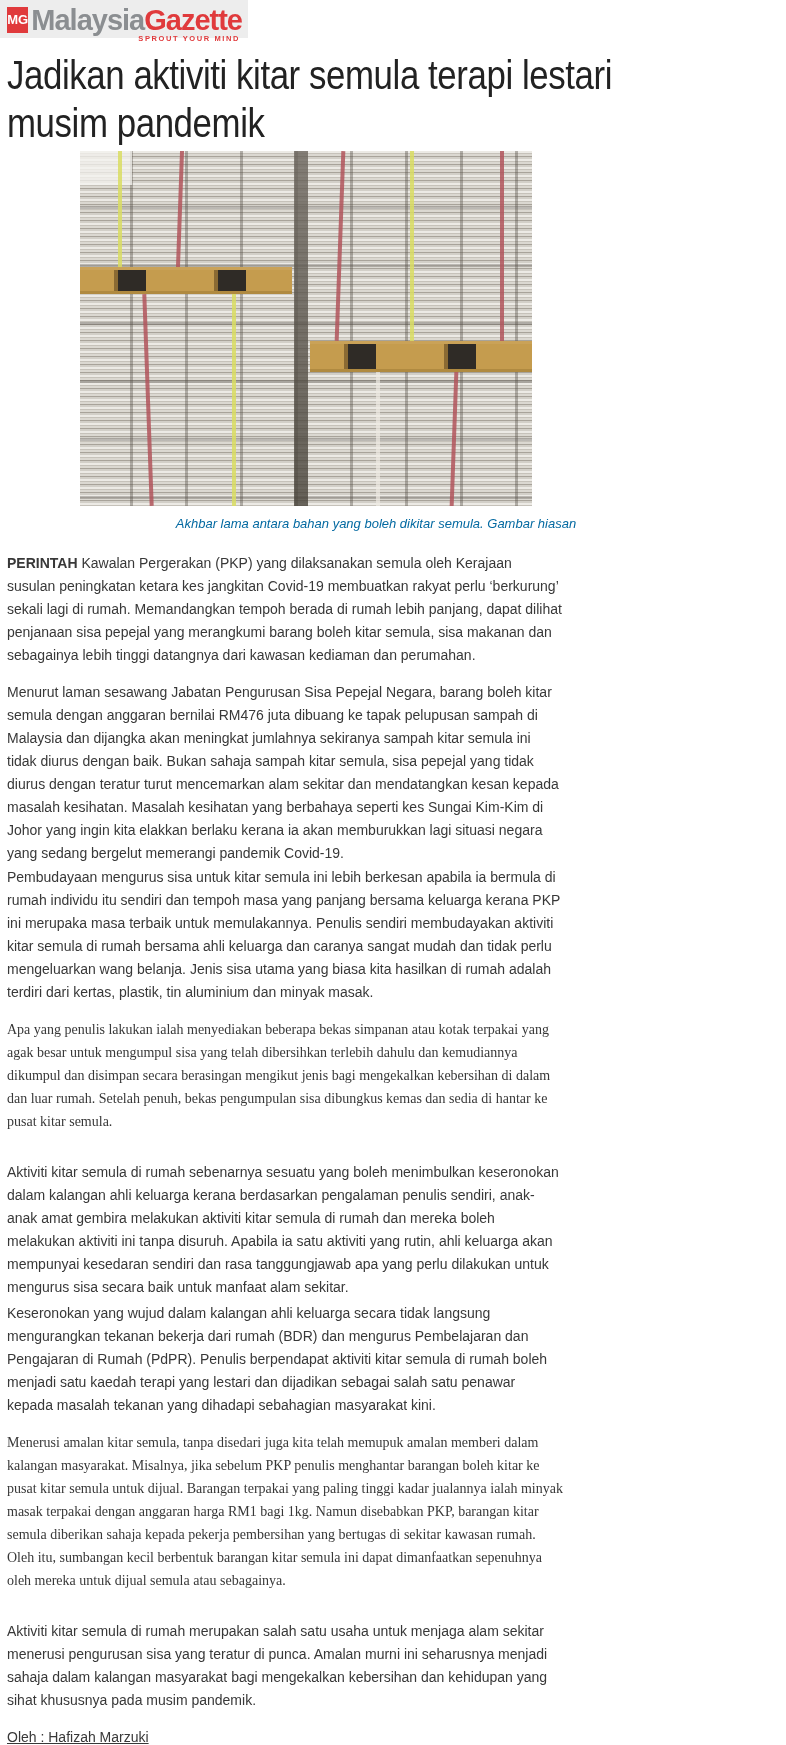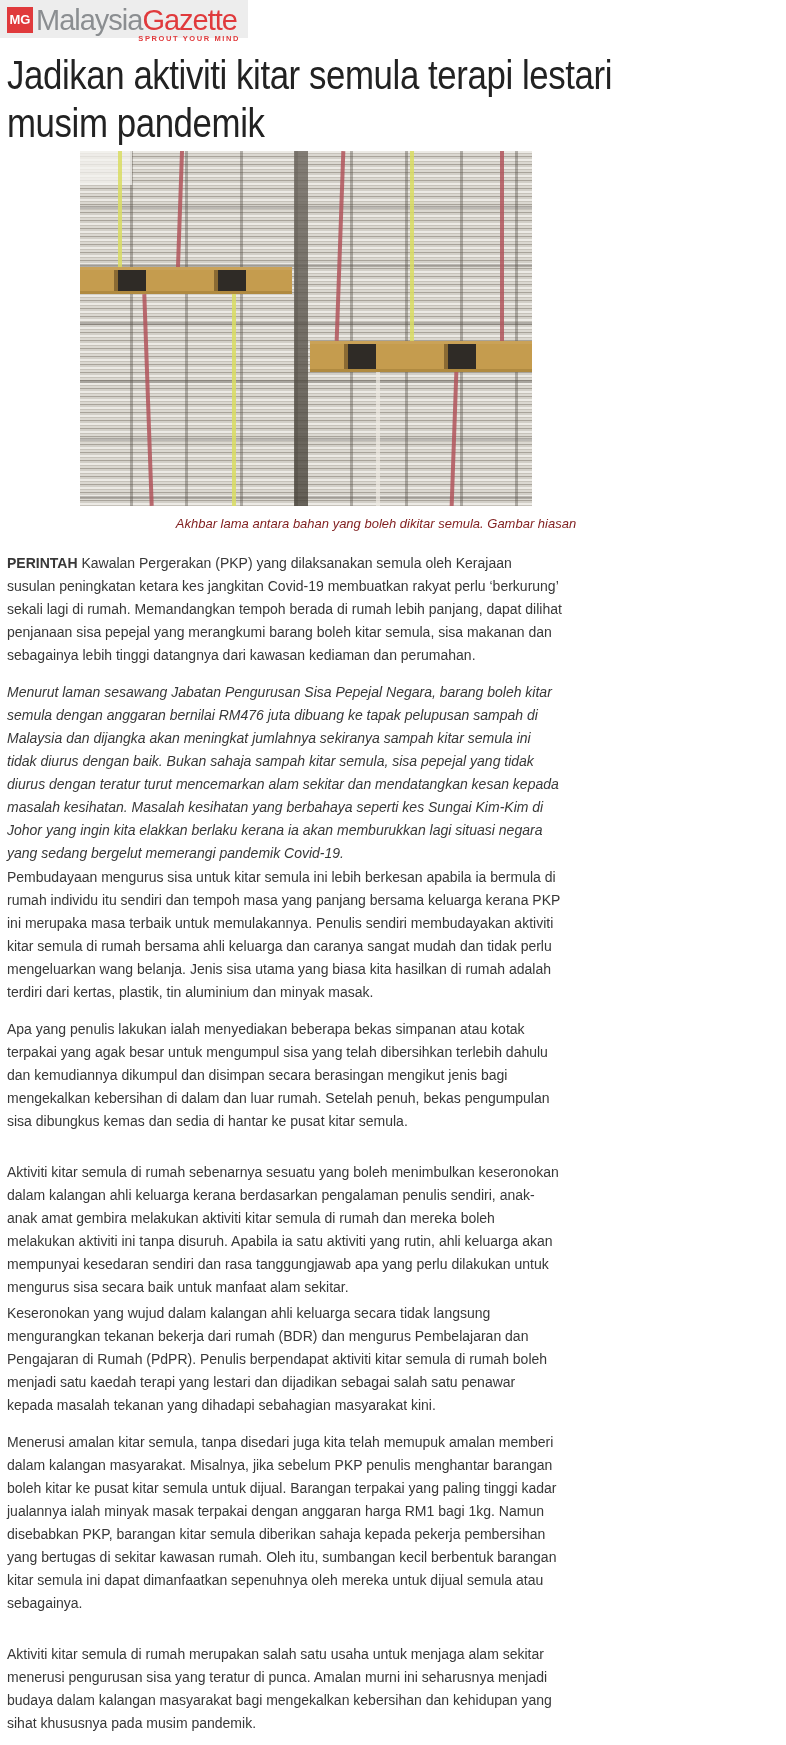--- a/index.html
+++ b/index.html
@@ -16,21 +16,21 @@
     margin-left:-7px;
     width:248px; height:38px; background:#ededed;
     display:flex; align-items:flex-start; padding:5px 6px 0 7px;
     position:relative; cursor:pointer;
   }
   .mg-badge {
     display:inline-block; width:26px; height:26px; margin-top:2px;
     background:#e03a3c; color:#fff; font-weight:bold; font-size:13px;
     text-align:center; line-height:26px; letter-spacing:0;
   }
-  .wordmark { font-size:29px; font-weight:normal; letter-spacing:-1px; line-height:30px; margin-left:3px; white-space:nowrap; }
+  .wordmark { font-size:29px; font-weight:bold; letter-spacing:-1px; line-height:30px; margin-left:3px; white-space:nowrap; }
   .brand-gray { color:#8b8e91; }
   .brand-red { color:#e03a3c; }
   .tagline {
     position:absolute; right:8px; top:34px;
     font-size:7.5px; font-weight:bold; letter-spacing:1.6px; color:#e03a3c;
   }
 
   
   h1.article-title {
     margin:13px 0 4px 0;
@@ -60,29 +60,29 @@
       border-top:3px solid #caa258; border-bottom:3px solid #b08a40; }
   .pallet-left { left:0; top:116px; width:212px; }
   .pallet-right { left:230px; top:190px; width:222px; height:31px; }
   .strap { position:absolute; width:4px; opacity:.85; }
   .strap.yellow { background:#d9dd62; }
   .strap.red { background:#b2555c; }
   .strap.white { background:#eee9e2; opacity:.7; }
 
   figcaption {
     width:738px; text-align:center; margin-top:10px;
-    font-size:13px; font-style:italic; color:#7f1d1d;
+    font-size:13px; font-style:italic; color:#0369a1;
   }
 
   
   .body-text { margin-top:21px; }
   .body-text p { max-width:556px; font-size:14px; line-height:23px; color:#383838; }
   p.mb-std { margin-bottom:14px; }
-  p.mb-none { margin-bottom:1px;font-style:italic; }
-  p.mb-lg { margin-bottom:28px; }
+  p.mb-none { margin-bottom:1px; }
+  p.mb-lg { margin-bottom:28px;font-family:Liberation Serif, serif; }
   p.mb-sm { margin-bottom:3px; }
   .lead-word { font-weight:bold; }
 
   .footer-credit { margin-top:12px; }
   .footer-credit div { font-size:14px; line-height:22px; color:#383838; }
   .footer-credit .author-line { margin-bottom:5px;text-decoration:underline; }
 </style>
 </head>
 <body>
 
@@ -121,21 +121,21 @@
   </figure>
 
   <div class="body-text">
     <p class="mb-std"><span class="lead-word">PERINTAH</span><span> Kawalan Pergerakan (PKP) yang dilaksanakan semula oleh Kerajaan susulan peningkatan ketara kes jangkitan Covid-19 membuatkan rakyat perlu ‘berkurung’ sekali lagi di rumah. Memandangkan tempoh berada di rumah lebih panjang, dapat dilihat penjanaan sisa pepejal yang merangkumi barang boleh kitar semula, sisa makanan dan sebagainya lebih tinggi datangnya dari kawasan kediaman dan perumahan.</span></p>
     <p class="mb-none">Menurut laman sesawang Jabatan Pengurusan Sisa Pepejal Negara, barang boleh kitar semula dengan anggaran bernilai RM476 juta dibuang ke tapak pelupusan sampah di Malaysia dan dijangka akan meningkat jumlahnya sekiranya sampah kitar semula ini tidak diurus dengan baik. Bukan sahaja sampah kitar semula, sisa pepejal yang tidak diurus dengan teratur turut mencemarkan alam sekitar dan mendatangkan kesan kepada masalah kesihatan. Masalah kesihatan yang berbahaya seperti kes Sungai Kim-Kim di Johor yang ingin kita elakkan berlaku kerana ia akan memburukkan lagi situasi negara yang sedang bergelut memerangi pandemik Covid-19.</p>
     <p class="mb-std">Pembudayaan mengurus sisa untuk kitar semula ini lebih berkesan apabila ia bermula di rumah individu itu sendiri dan tempoh masa yang panjang bersama keluarga kerana PKP ini merupaka masa terbaik untuk memulakannya. Penulis sendiri membudayakan aktiviti kitar semula di rumah bersama ahli keluarga dan caranya sangat mudah dan tidak perlu mengeluarkan wang belanja. Jenis sisa utama yang biasa kita hasilkan di rumah adalah terdiri dari kertas, plastik, tin aluminium dan minyak masak.</p>
     <p class="mb-lg">Apa yang penulis lakukan ialah menyediakan beberapa bekas simpanan atau kotak terpakai yang agak besar untuk mengumpul sisa yang telah dibersihkan terlebih dahulu dan kemudiannya dikumpul dan disimpan secara berasingan mengikut jenis bagi mengekalkan kebersihan di dalam dan luar rumah. Setelah penuh, bekas pengumpulan sisa dibungkus kemas dan sedia di hantar ke pusat kitar semula.</p>
     <p class="mb-sm">Aktiviti kitar semula di rumah sebenarnya sesuatu yang boleh menimbulkan keseronokan dalam kalangan ahli keluarga kerana berdasarkan pengalaman penulis sendiri, anak-anak amat gembira melakukan aktiviti kitar semula di rumah dan mereka boleh melakukan aktiviti ini tanpa disuruh. Apabila ia satu aktiviti yang rutin, ahli keluarga akan mempunyai kesedaran sendiri dan rasa tanggungjawab apa yang perlu dilakukan untuk mengurus sisa secara baik untuk manfaat alam sekitar.</p>
     <p class="mb-std">Keseronokan yang wujud dalam kalangan ahli keluarga secara tidak langsung mengurangkan tekanan bekerja dari rumah (BDR) dan mengurus Pembelajaran dan Pengajaran di Rumah (PdPR). Penulis berpendapat aktiviti kitar semula di rumah boleh menjadi satu kaedah terapi yang lestari dan dijadikan sebagai salah satu penawar kepada masalah tekanan yang dihadapi sebahagian masyarakat kini.</p>
     <p class="mb-lg">Menerusi amalan kitar semula, tanpa disedari juga kita telah memupuk amalan memberi dalam kalangan masyarakat. Misalnya, jika sebelum PKP penulis menghantar barangan boleh kitar ke pusat kitar semula untuk dijual. Barangan terpakai yang paling tinggi kadar jualannya ialah minyak masak terpakai dengan anggaran harga RM1 bagi 1kg. Namun disebabkan PKP, barangan kitar semula diberikan sahaja kepada pekerja pembersihan yang bertugas di sekitar kawasan rumah. Oleh itu, sumbangan kecil berbentuk barangan kitar semula ini dapat dimanfaatkan sepenuhnya oleh mereka untuk dijual semula atau sebagainya.</p>
-    <p class="mb-std">Aktiviti kitar semula di rumah merupakan salah satu usaha untuk menjaga alam sekitar menerusi pengurusan sisa yang teratur di punca. Amalan murni ini seharusnya menjadi budaya dalam kalangan masyarakat bagi mengekalkan kebersihan dan kehidupan yang sihat khususnya pada musim pandemik.</p>
+    <p class="mb-std">Aktiviti kitar semula di rumah merupakan salah satu usaha untuk menjaga alam sekitar menerusi pengurusan sisa yang teratur di punca. Amalan murni ini seharusnya menjadi sahaja dalam kalangan masyarakat bagi mengekalkan kebersihan dan kehidupan yang sihat khususnya pada musim pandemik.</p>
   </div>
 
   <div class="footer-credit">
     <div class="author-line">Oleh : Hafizah Marzuki</div>
     <div class="credit-line">Juruaudit Kanan, Bahagian Audit Dalam di Universiti Sains Islam Malaysia (USIM).</div>
   </div>
 
 </div>
 
 </body></html>

